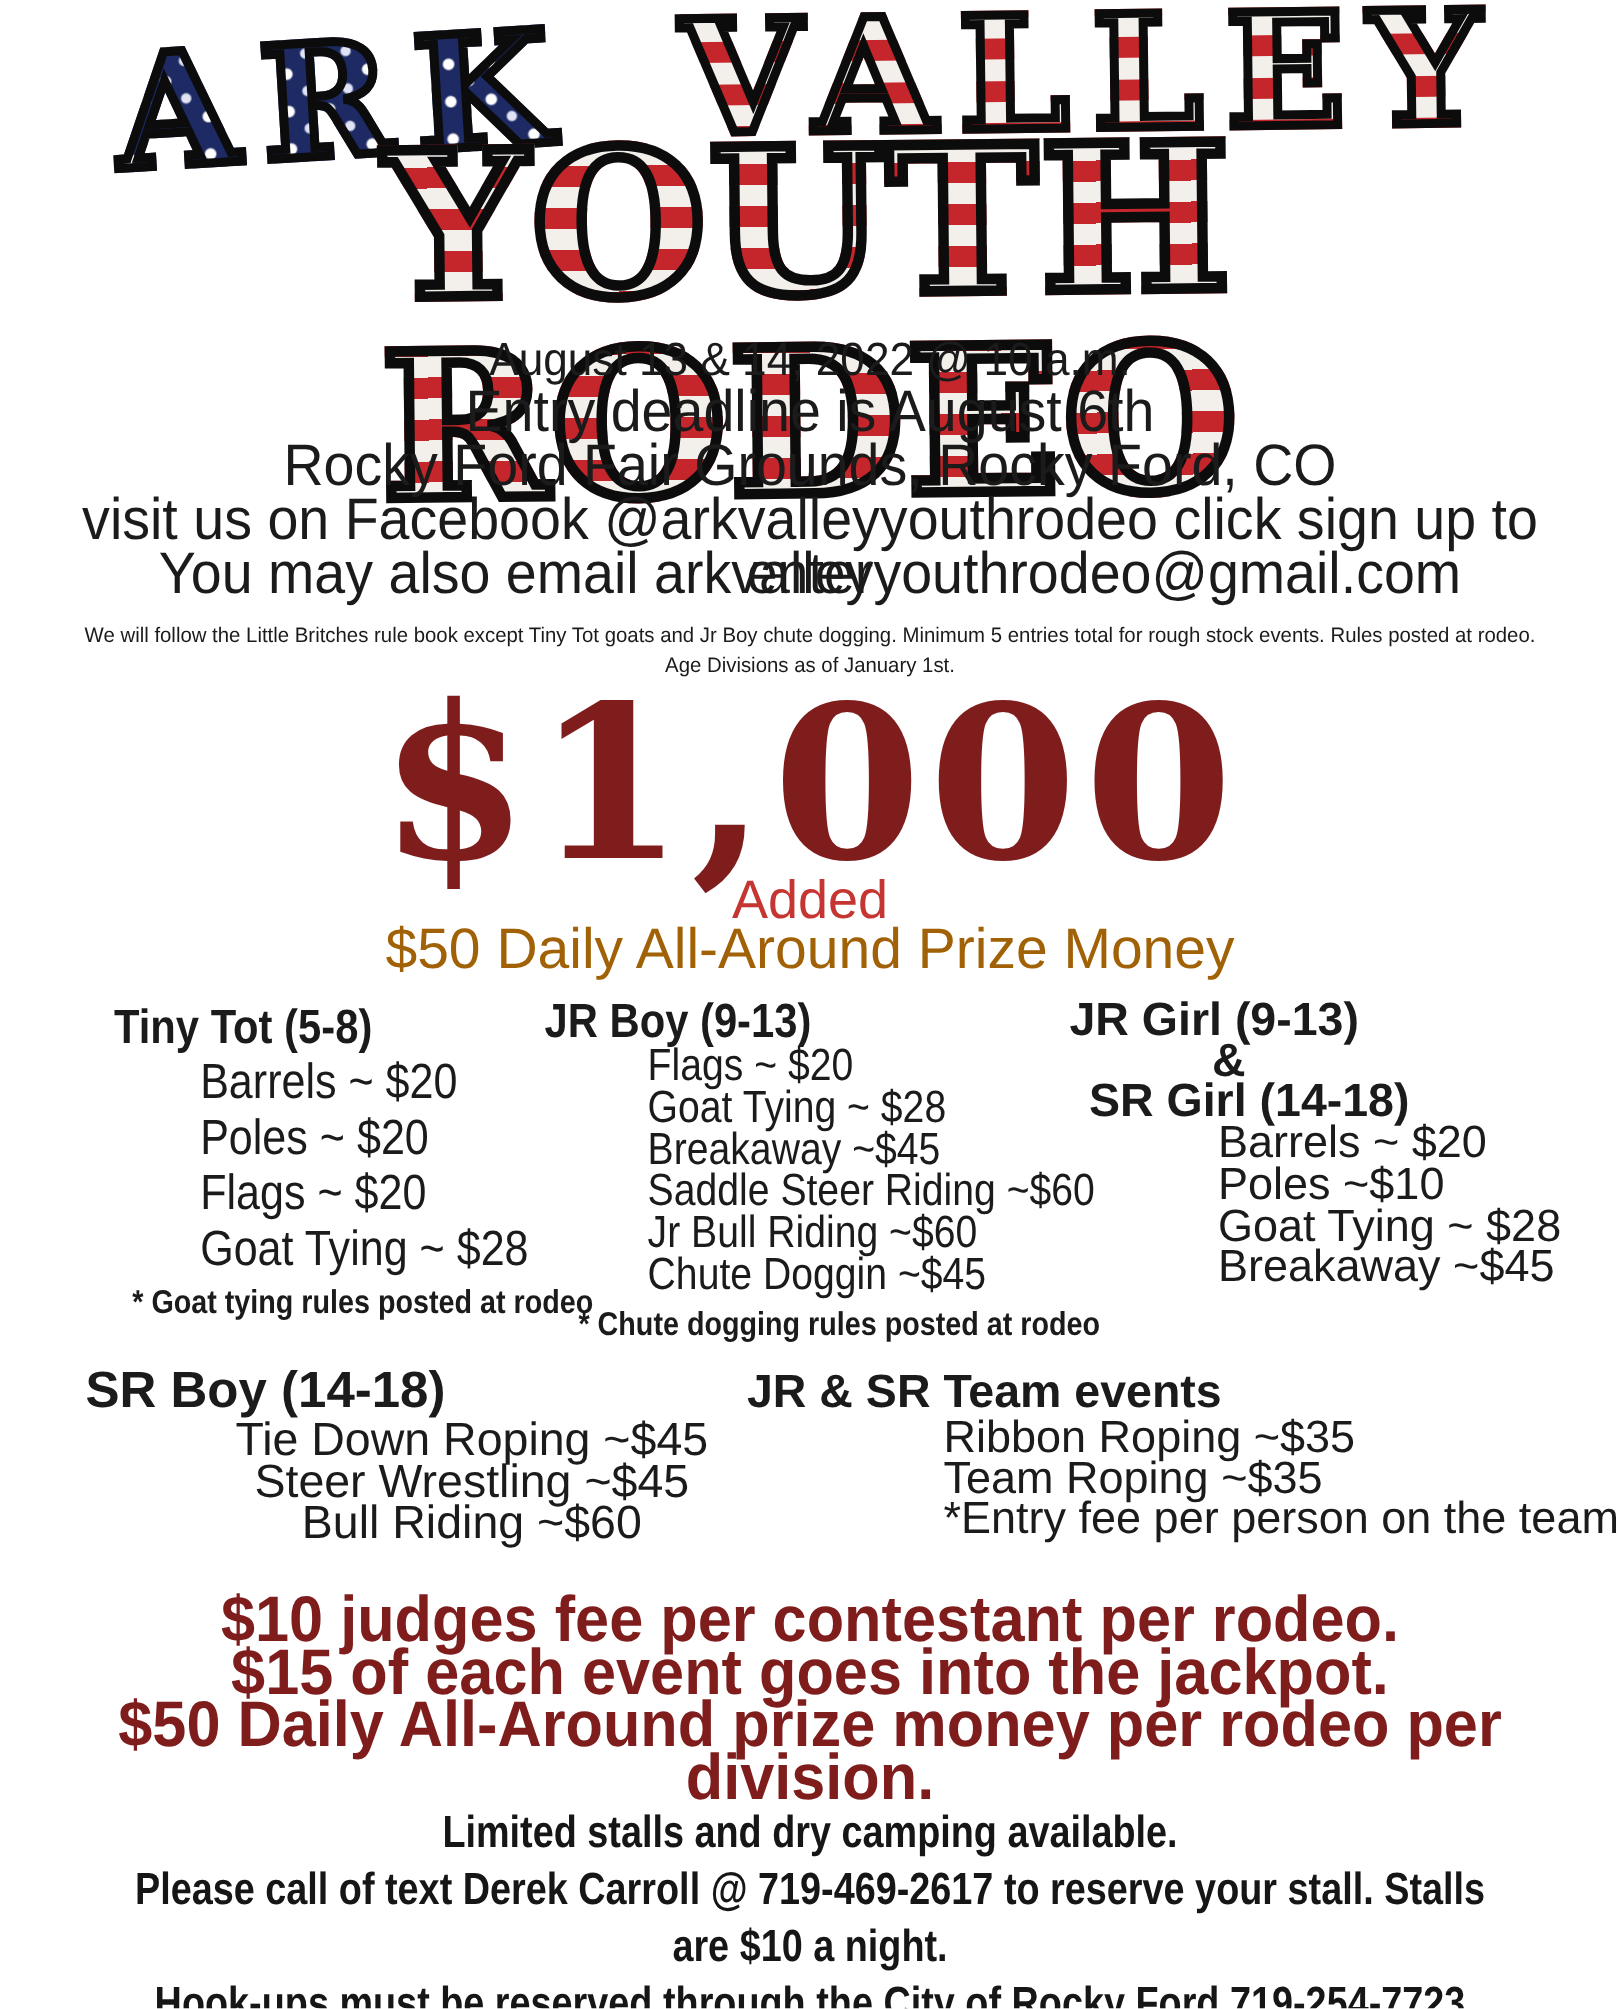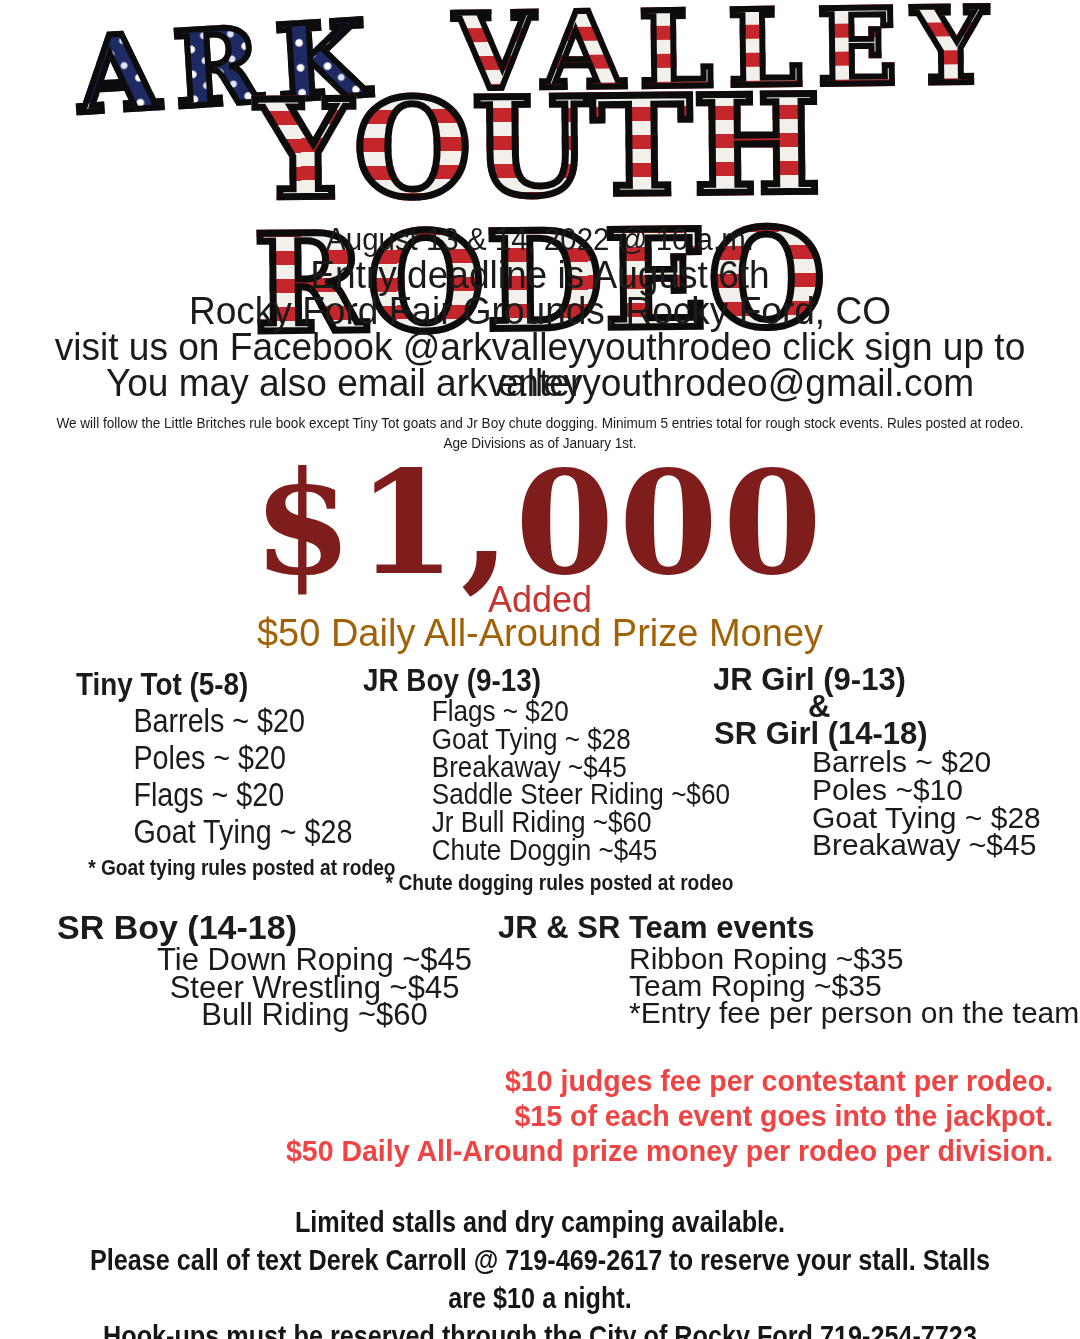--- a/index.html
+++ b/index.html
@@ -62,34 +62,34 @@
 
   .div-jrboy{left:363px;top:663px;}
   .div-jrboy .heading{font-size:32px;line-height:34px;}
   .div-jrboy .events{margin-left:79px;font-size:30px;line-height:27.8px;}
   .div-jrboy .footnote{font-size:22px;font-weight:700;margin-left:26px;margin-top:6px;}
 
   .div-girls{left:712px;top:666px;}
   .div-girls .heading{font-size:31px;}
   .div-girls .head-1{margin-left:1px;line-height:28px;}
   .div-girls .head-2{margin-left:96px;line-height:25px;}
-  .div-girls .head-3{margin-left:2px;line-height:29px;}
+  .div-girls .head-3{margin-left:14px;line-height:29px;}
   .div-girls .events{margin-left:100px;font-size:30px;line-height:27.8px;}
 
   .div-srboy{left:57px;top:908px;}
   .div-srboy .heading{font-size:34px;line-height:38px;}
   .div-srboy .events{margin-left:100px;font-size:31px;line-height:27.6px;text-align:center;}
 
   .div-team{left:498px;top:910px;}
   .div-team .heading{font-size:31px;line-height:35px;}
   .div-team .events{margin-left:131px;font-size:30px;line-height:27px;}
 
   
-  .fees{position:absolute;top:1063px;left:0;width:100%;text-align:right;
-    font-weight:700;font-size:30px;color:#ef4444;}
+  .fees{position:absolute;top:1063px;left:0;width:100%;text-align:center;
+    font-weight:700;font-size:43px;color:#7f1d1d;}
   .fees>div{line-height:35px;transform:scaleX(0.95);transform-origin:50% 50%;}
 
   
   .footer{position:absolute;top:1203px;left:0;width:100%;text-align:center;
     font-weight:700;font-size:30px;color:#161616;}
   .footer>div{line-height:38px;transform:scaleX(0.84);transform-origin:50% 50%;}
 </style>
 </head>
 <body>
 

